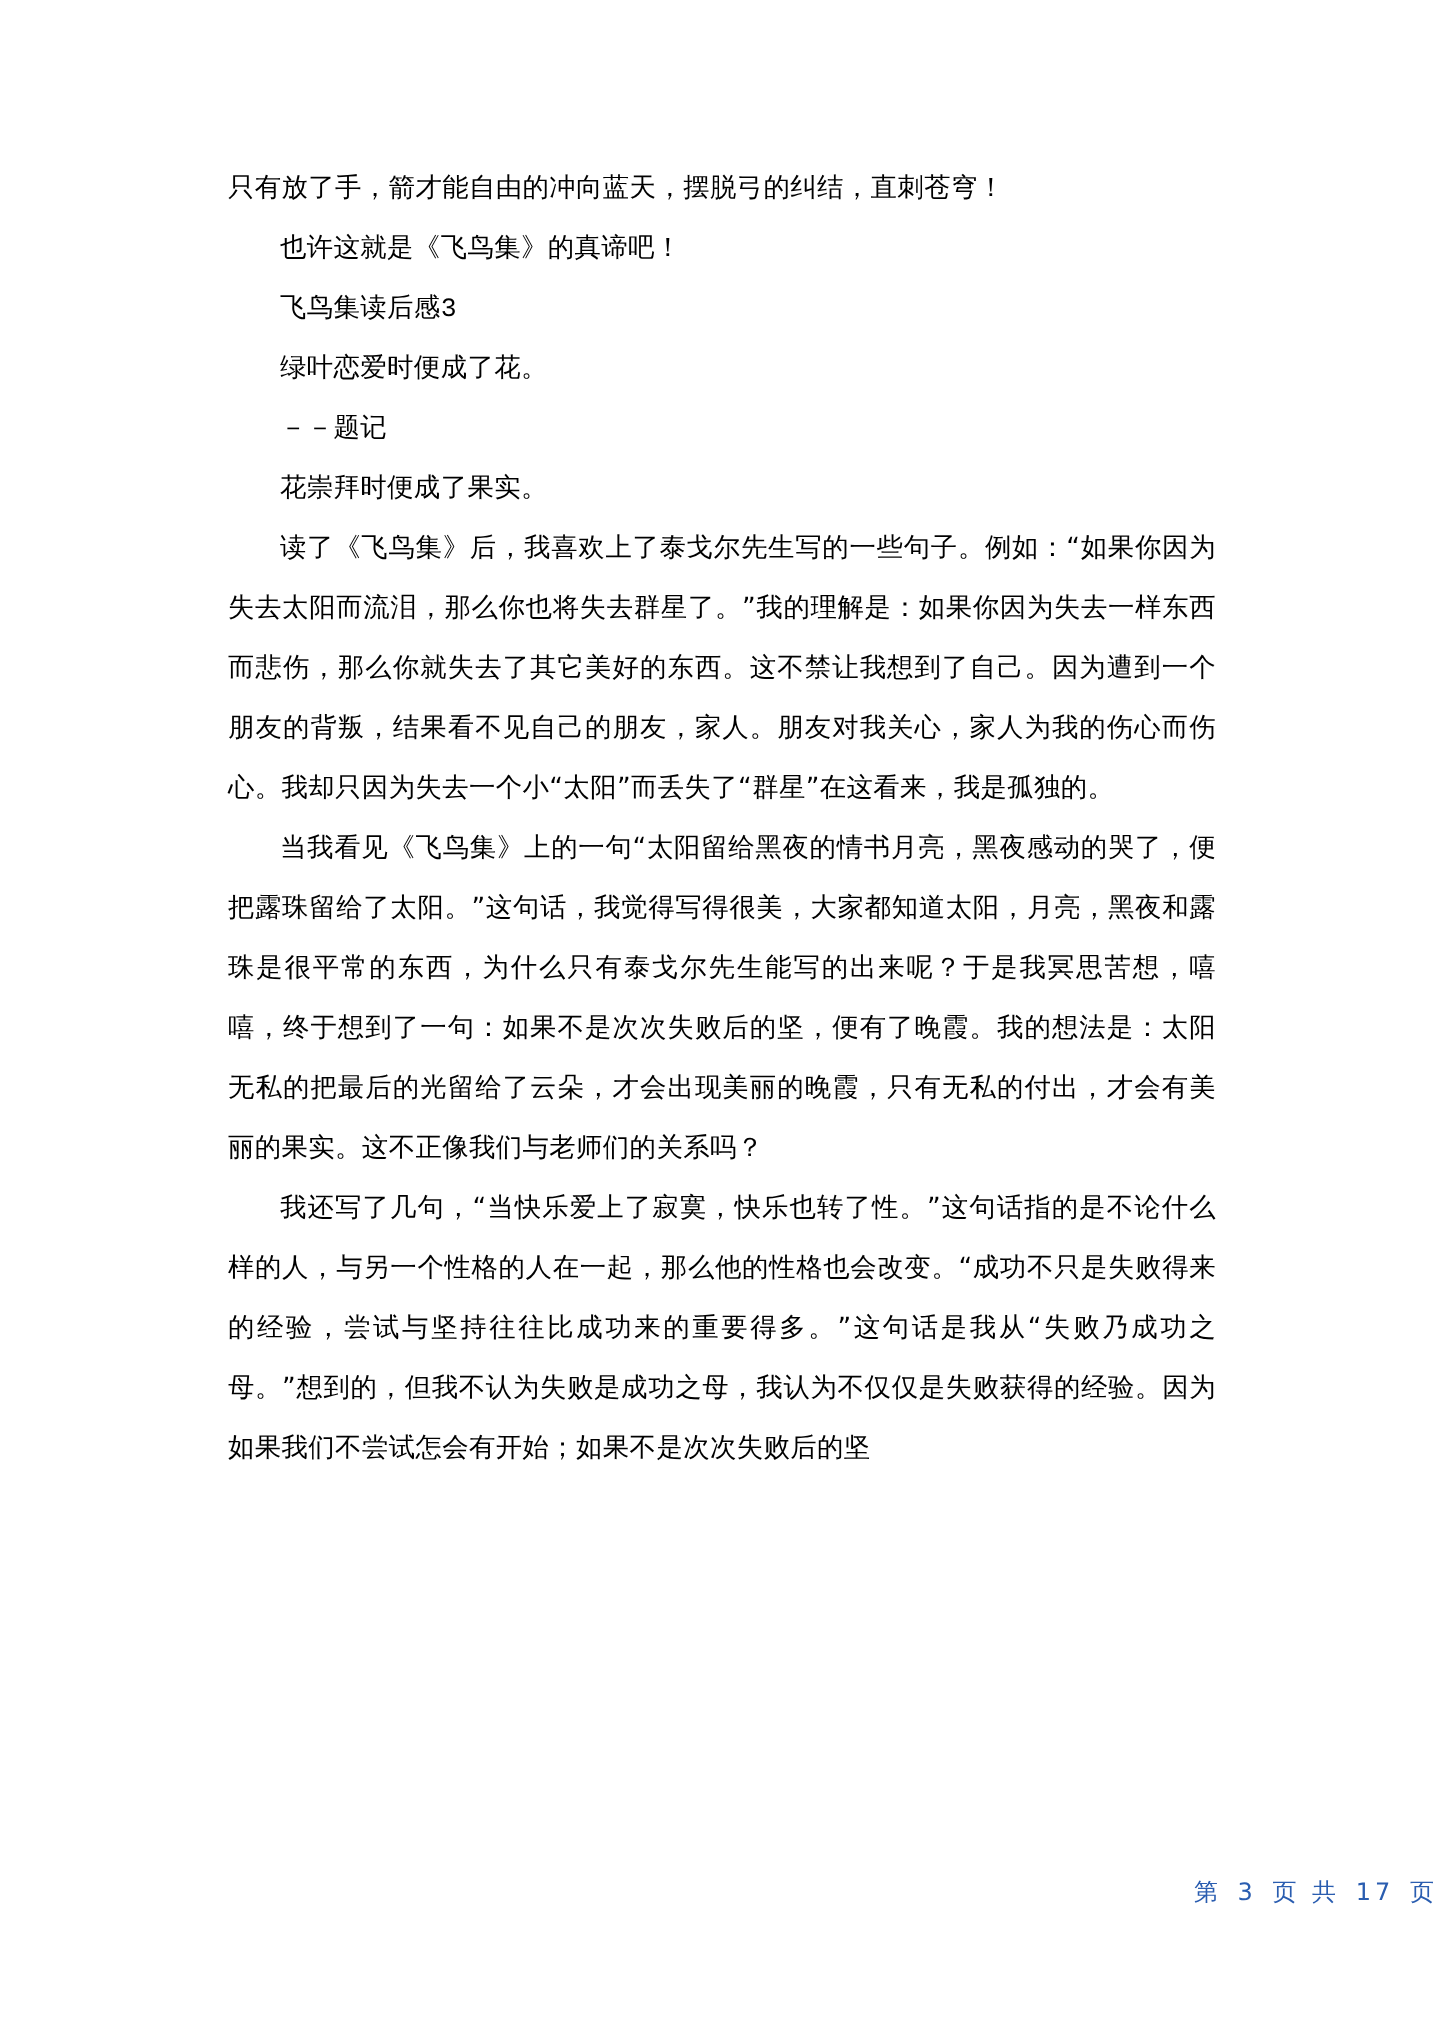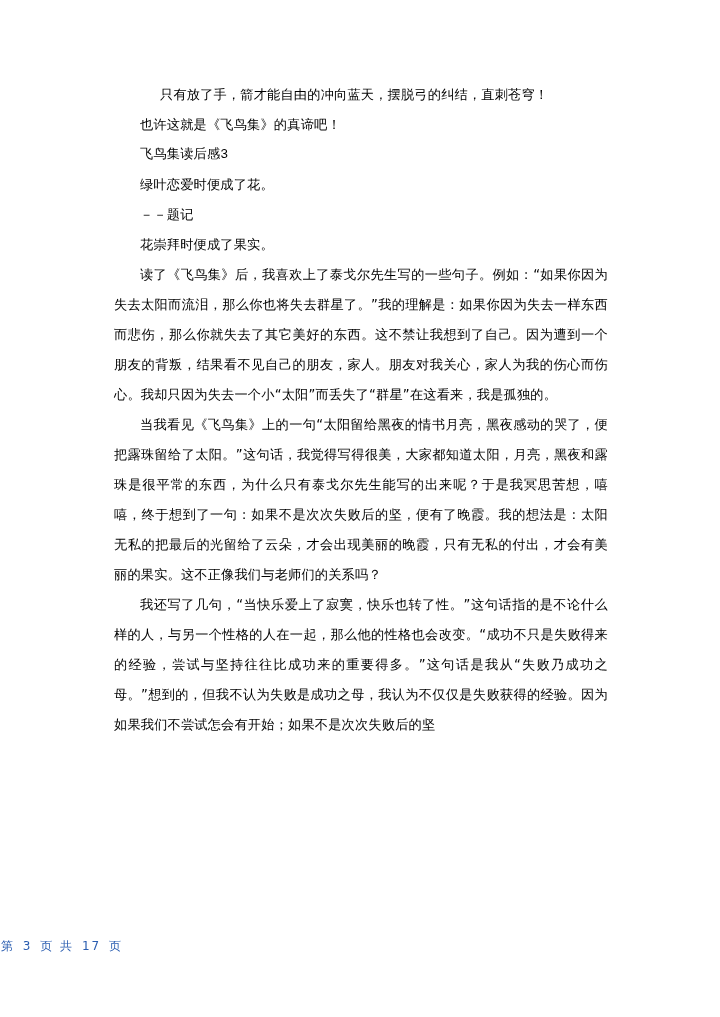--- a/index.html
+++ b/index.html
@@ -35,32 +35,31 @@
     text-align: justify;
     text-justify: inter-ideograph;
     margin: 0;
     letter-spacing: 0.2px;
   }
   .indent {
     text-indent: 26px;
   }
   .noindent {
     text-indent: 0;
-    margin-left: 46px;
   }
   .heading {
     text-indent: 26px;
     font-family: Liberation Mono, monospace;
   }
   .footer {
     position: absolute;
     left: 0;
     bottom: 62px;
     width: 720px;
-    text-align: left;
+    text-align: right;
     font-size: 12px;
     color: #2a5db0;
     letter-spacing: 2px;
   }
   .footer .num {
     color: #2a5db0;
   }
   .footer span {
     display: inline-block;
     padding: 0 1px;

